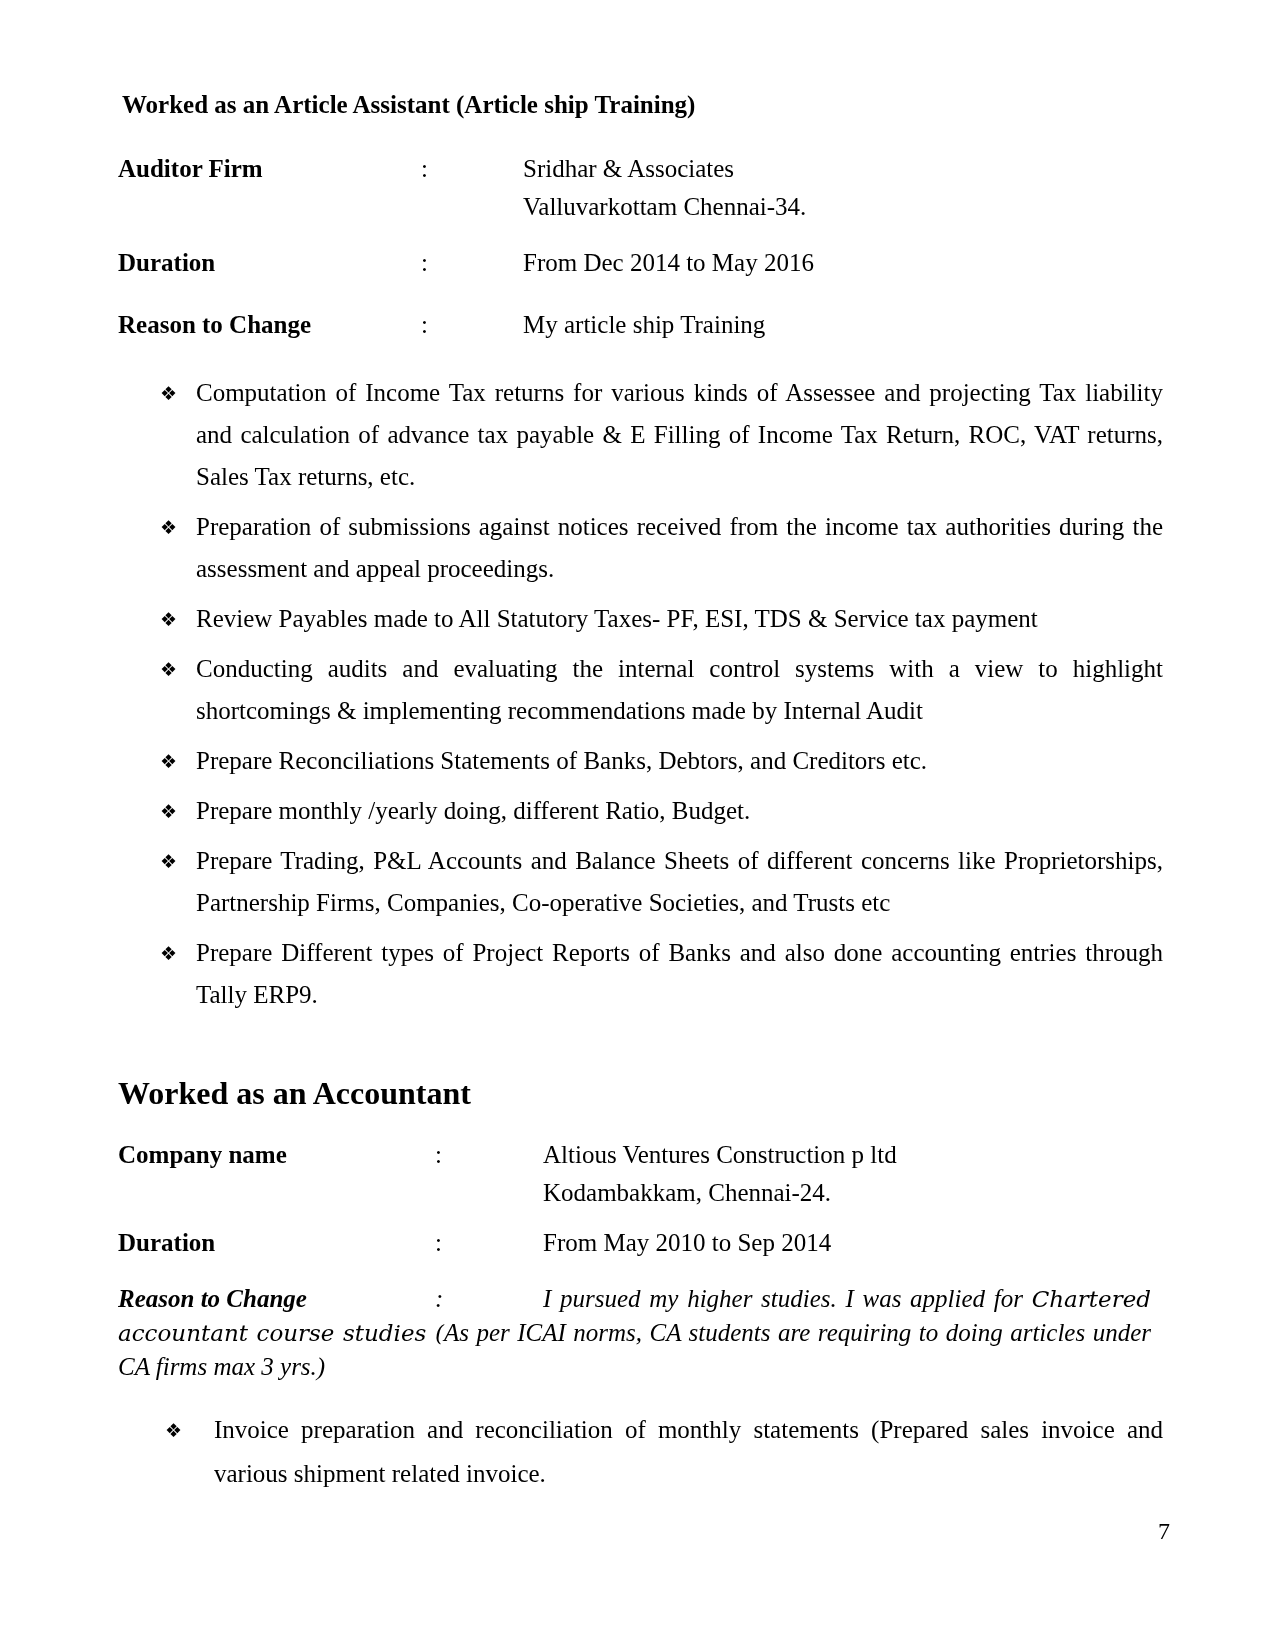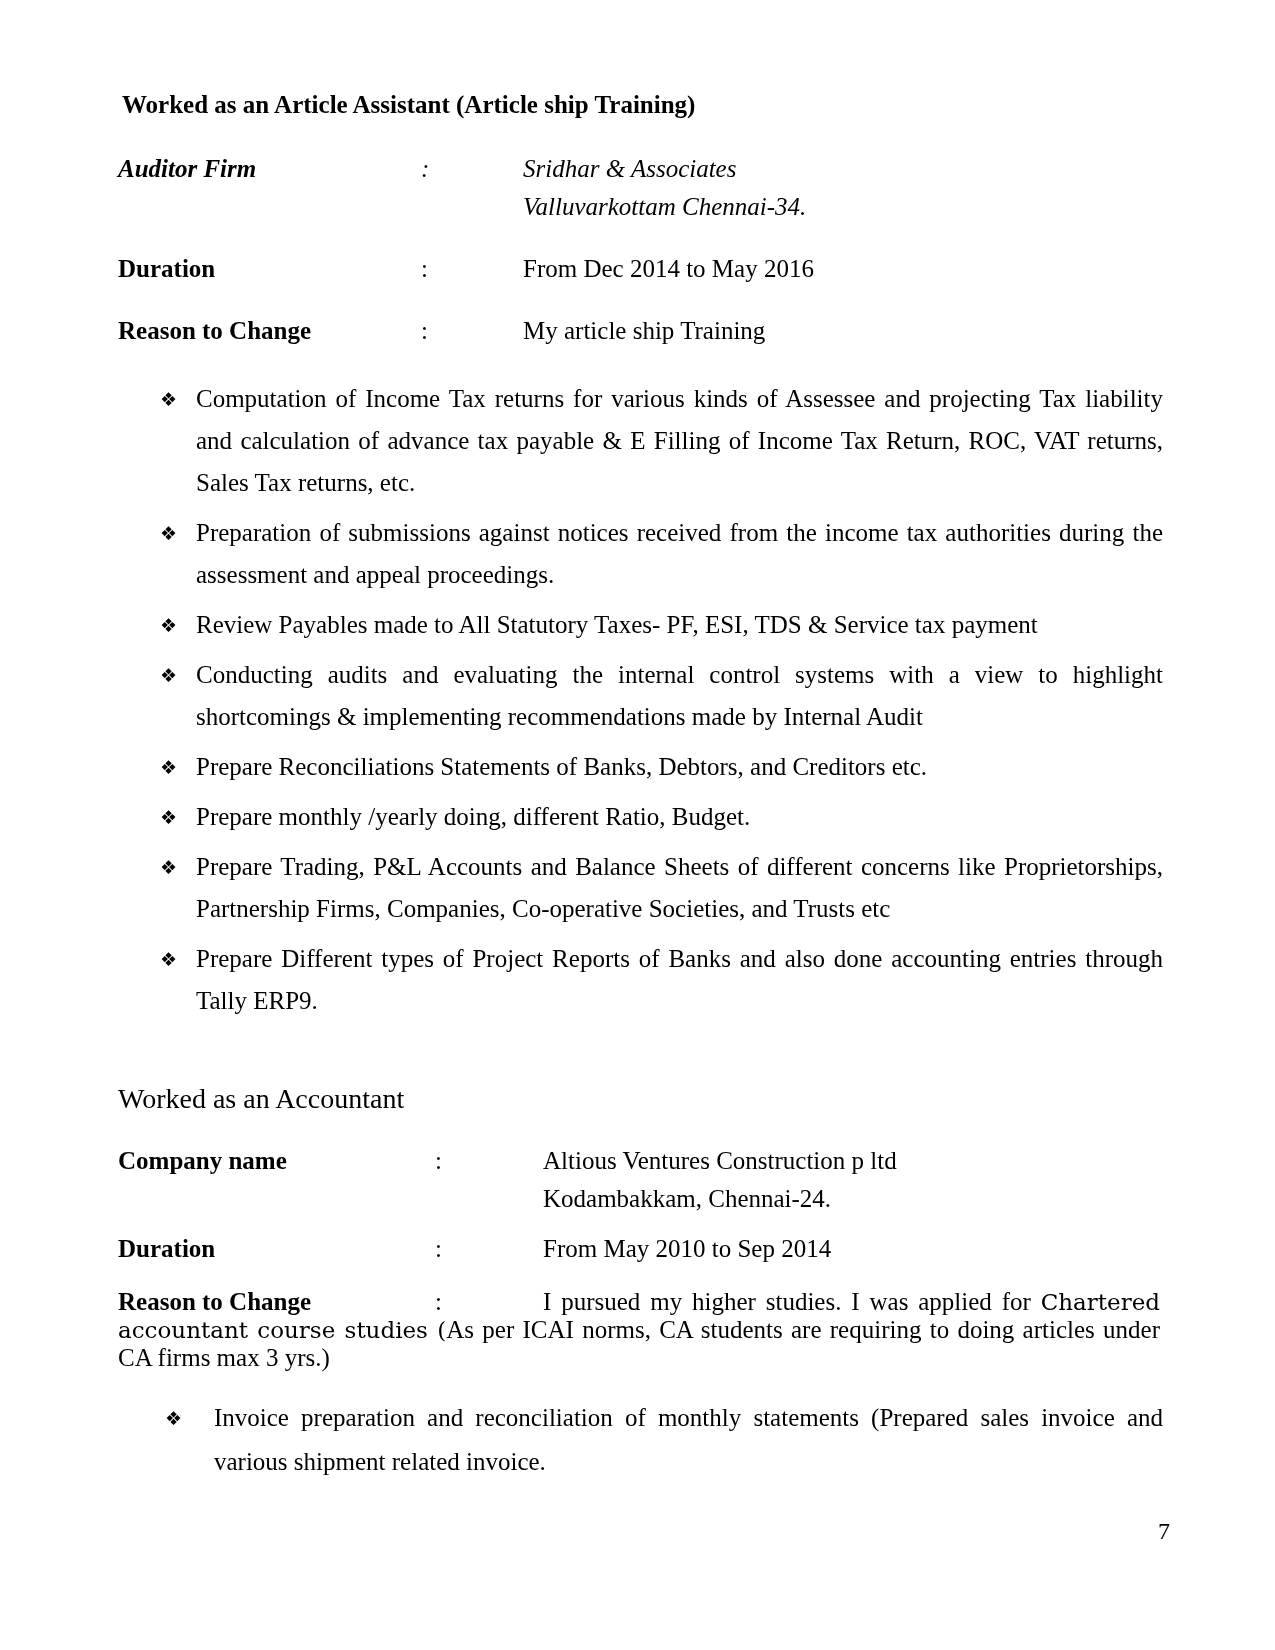--- a/index.html
+++ b/index.html
@@ -6,41 +6,41 @@
   .page{
     position:relative;
     width:1275px;height:1650px;
     background:#ffffff;color:#000000;
     font-family:"Liberation Serif",serif;
     box-sizing:border-box;
     padding:88px 112px 0 118px;
     overflow:hidden;
   }
   .title1{font-weight:bold;font-size:25px;line-height:34px;margin:0 0 28px 4px;}
-  .title2{font-weight:normal;font-size:28px;line-height:34px;margin:60px 0 26px 0;}
+  .title2{font-weight:bold;font-size:32px;line-height:34px;margin:60px 0 26px 0;}
 
   .row{display:flex;font-size:25px;line-height:38px;}
   .row .lbl{font-weight:bold;width:303px;flex:none;}
   .row .colon{width:102px;flex:none;}
   .row .val{flex:1;}
-  .mb18{margin-bottom:24px;font-style:italic;}
+  .mb18{margin-bottom:18px;}
   .mb24{margin-bottom:24px;}
   .mb28{margin-bottom:28px;}
   .mb12{margin-bottom:12px;}
   .mb20{margin-bottom:20px;}
   .s2 .lbl{width:317px;}
   .s2 .colon{width:108px;}
 
   .bullet{display:flex;font-size:25px;line-height:42px;margin:0 0 8px 42px;}
   .bullet .mark{flex:none;width:36px;font-family:"DejaVu Sans",sans-serif;font-size:19px;}
   .bullet .btxt{flex:1;text-align:justify;}
   .bullet-last{margin-left:47px;line-height:44px;margin-top:24px;}
   .bullet-last .mark{width:49px;}
 
-  .reason-para{font-size:25px;line-height:28px;text-align:justify;margin:16px 3px 0 0;}
+  .reason-para{font-size:25px;line-height:34px;text-align:justify;margin:16px 12px 0 0;font-style:italic;}
   .reason-para .lbl-inline{display:inline-block;width:317px;font-weight:bold;}
   .reason-para .colon-inline{display:inline-block;width:108px;}
   .alt{font-family:"DejaVu Serif",serif;font-size:23px;}
 
   .footer{position:absolute;top:1518px;left:1158px;font-size:24px;}
 </style>
 </head>
 <body>
 
 <div class="page">

